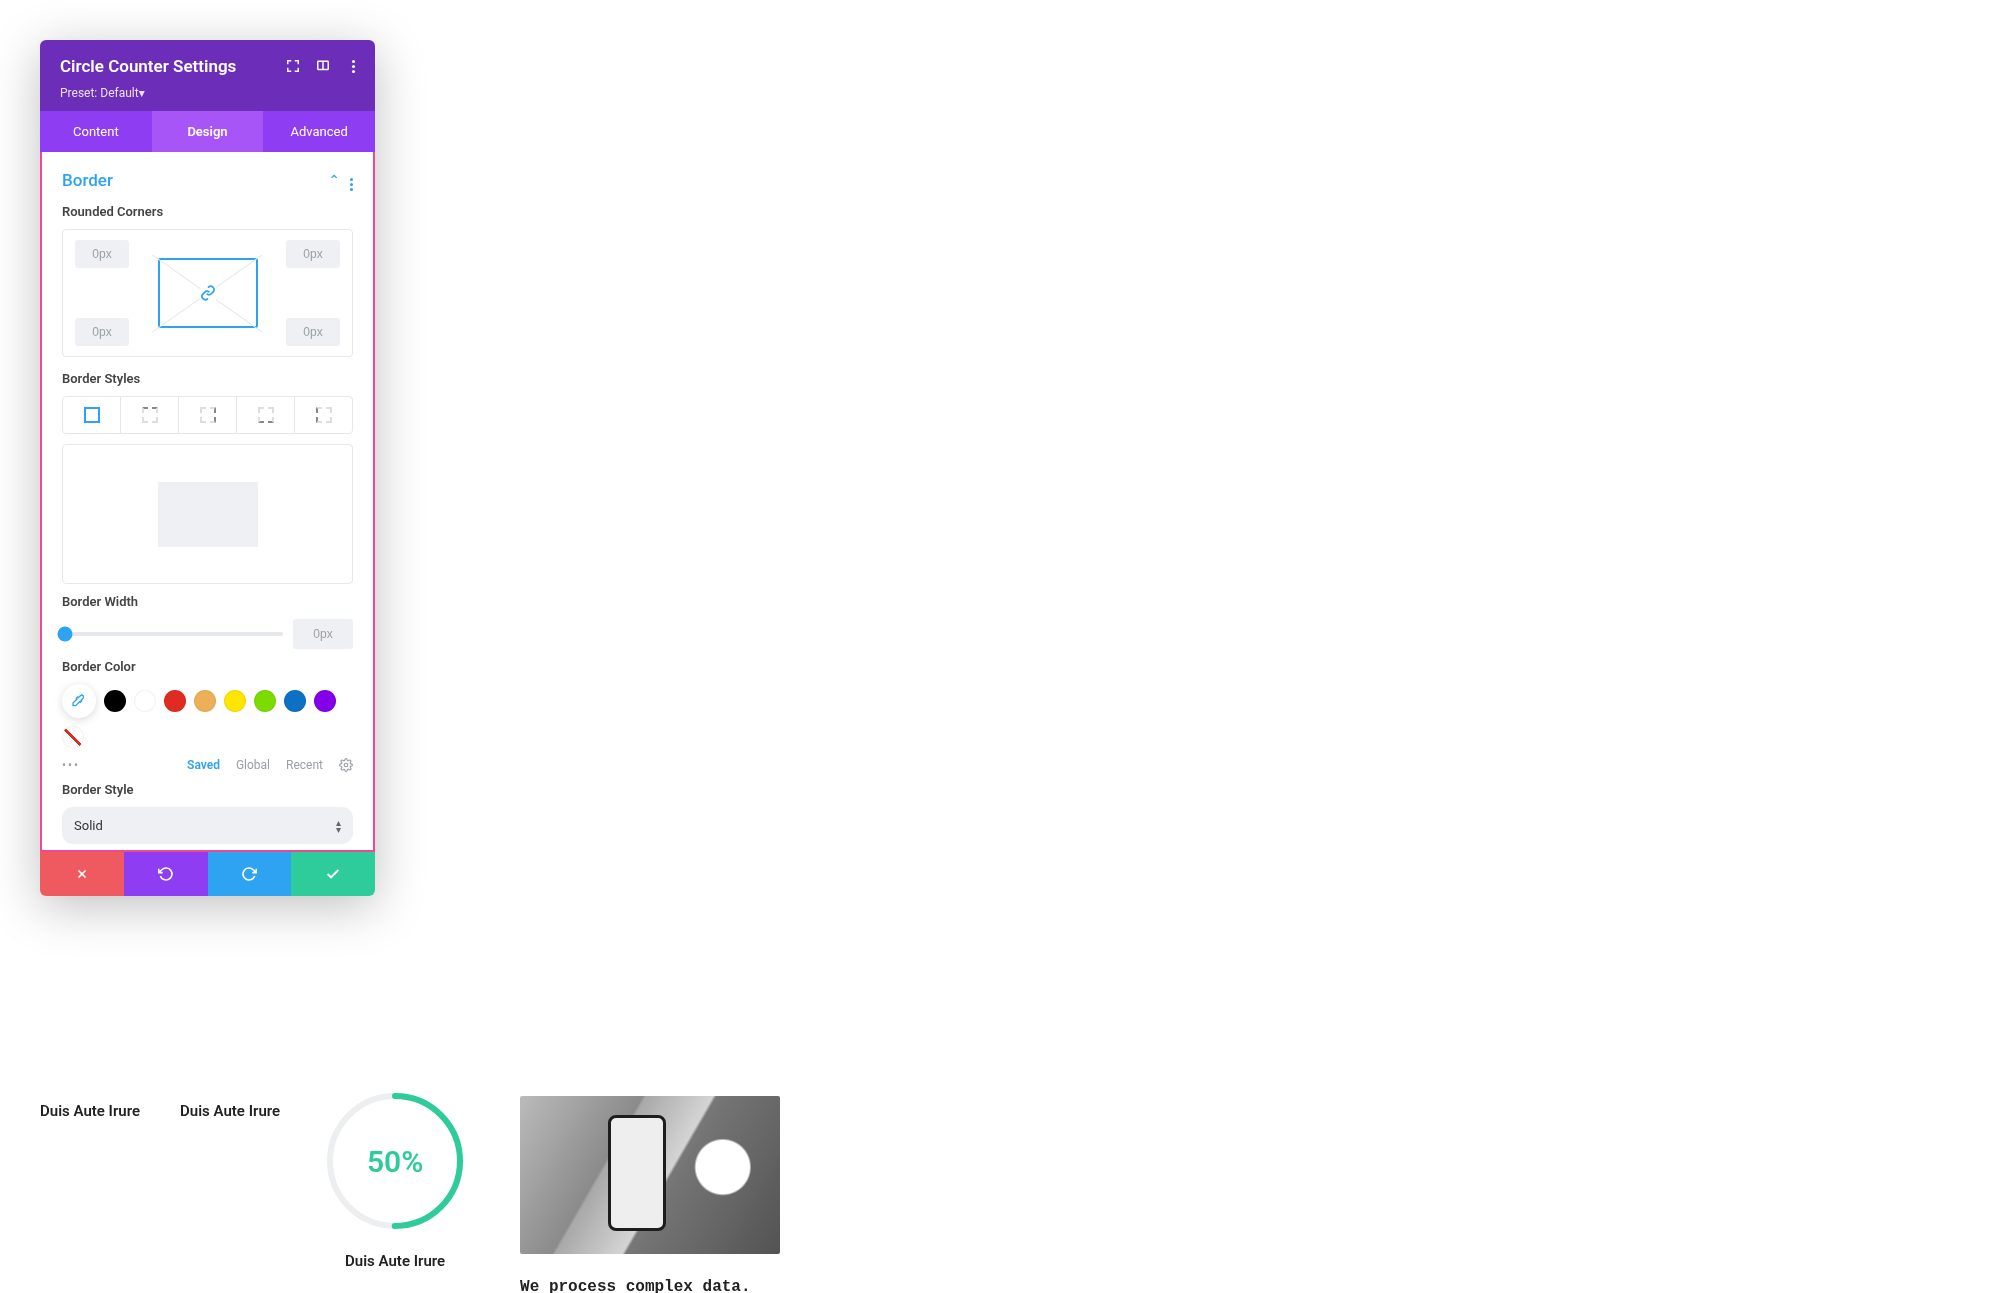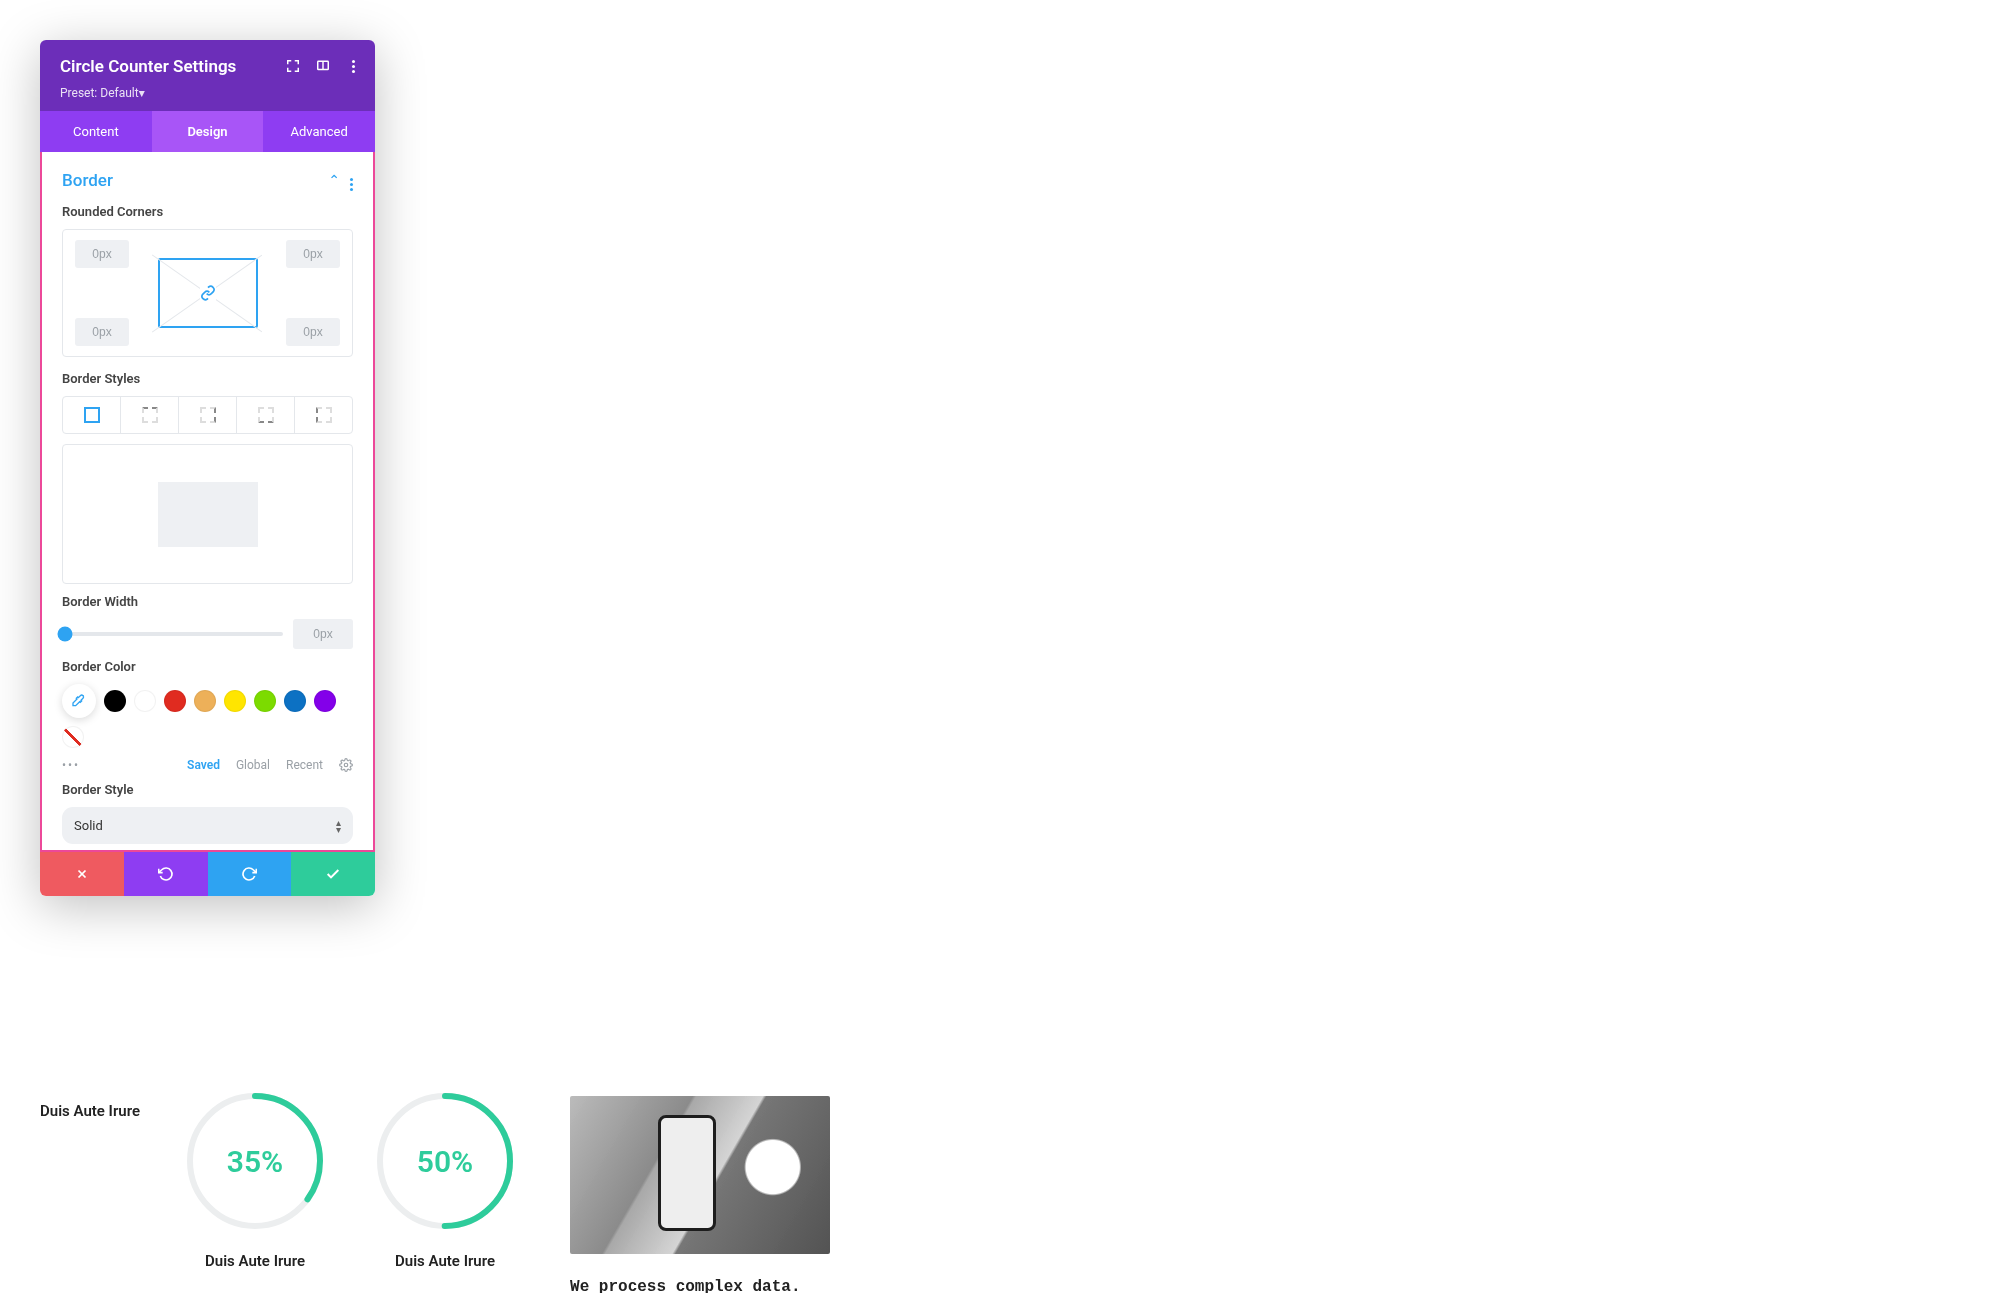--- a/index.html
+++ b/index.html
@@ -246,27 +246,20 @@
     </div>
   </div>
 
   <div class="content">
     <div class="content-main">
       <div class="counters" id="counters">
           <div class="counter">
     <div class="counter-label">Duis Aute Irure</div>
           </div>
           <div class="counter">
-    <div class="ring">
-      <svg width="150" height="150">
-        <circle cx="75" cy="75" r="65" stroke="#eceeef" stroke-width="6" fill="none"></circle>
-        <circle cx="75" cy="75" r="65" stroke="#2ecc9b" stroke-width="6" fill="none" stroke-dasharray="408.4070449666731" stroke-dashoffset="265.4645792283375" stroke-linecap="round"></circle>
-      </svg>
-      <div class="ring-val">35%</div>
-    </div>
     <div class="counter-label">Duis Aute Irure</div>
           </div>
           <div class="counter">
     <div class="ring">
       <svg width="150" height="150">
         <circle cx="75" cy="75" r="65" stroke="#eceeef" stroke-width="6" fill="none"></circle>
         <circle cx="75" cy="75" r="65" stroke="#2ecc9b" stroke-width="6" fill="none" stroke-dasharray="408.4070449666731" stroke-dashoffset="204.20352248333654" stroke-linecap="round"></circle>
       </svg>
       <div class="ring-val">50%</div>
     </div>

